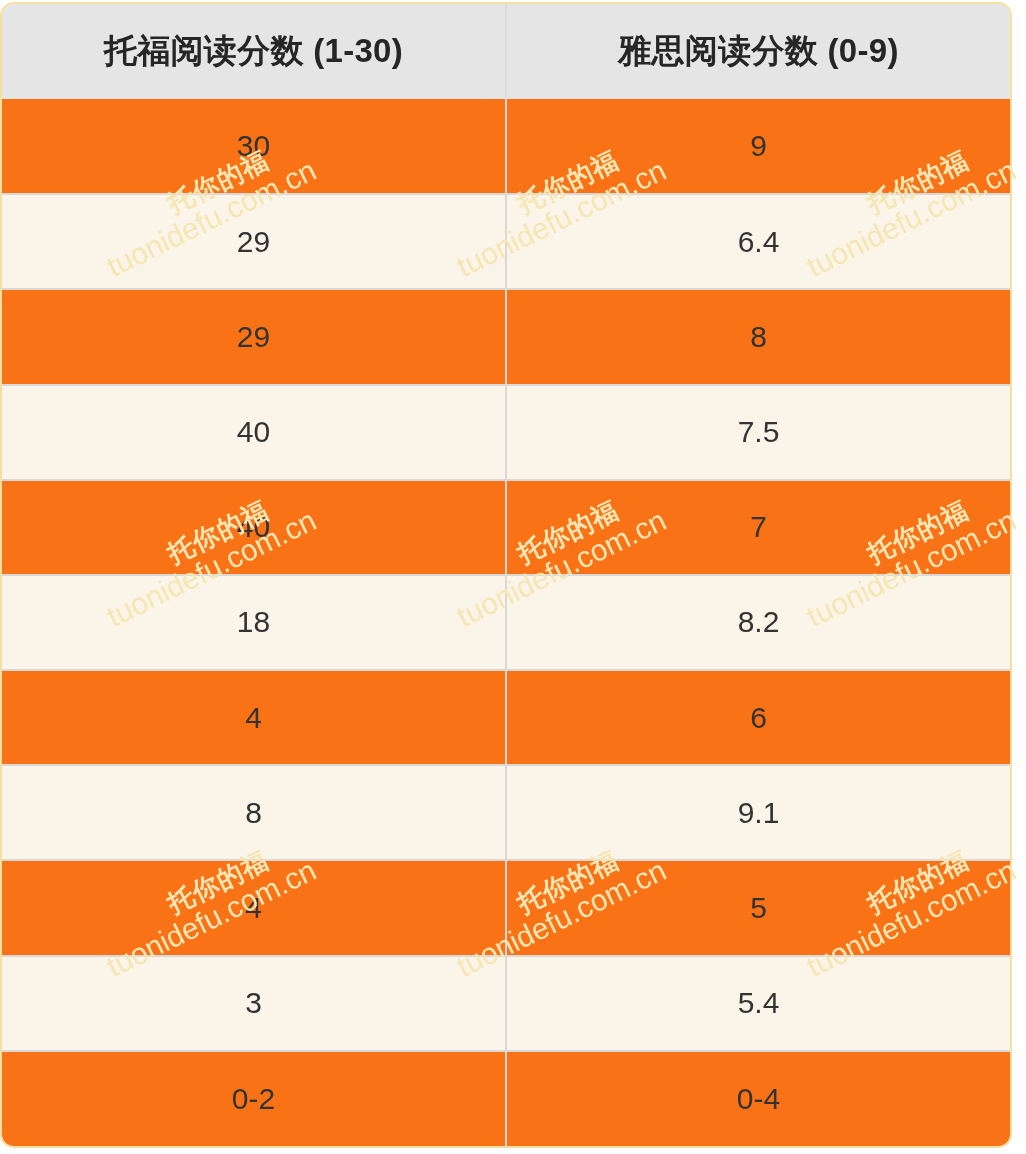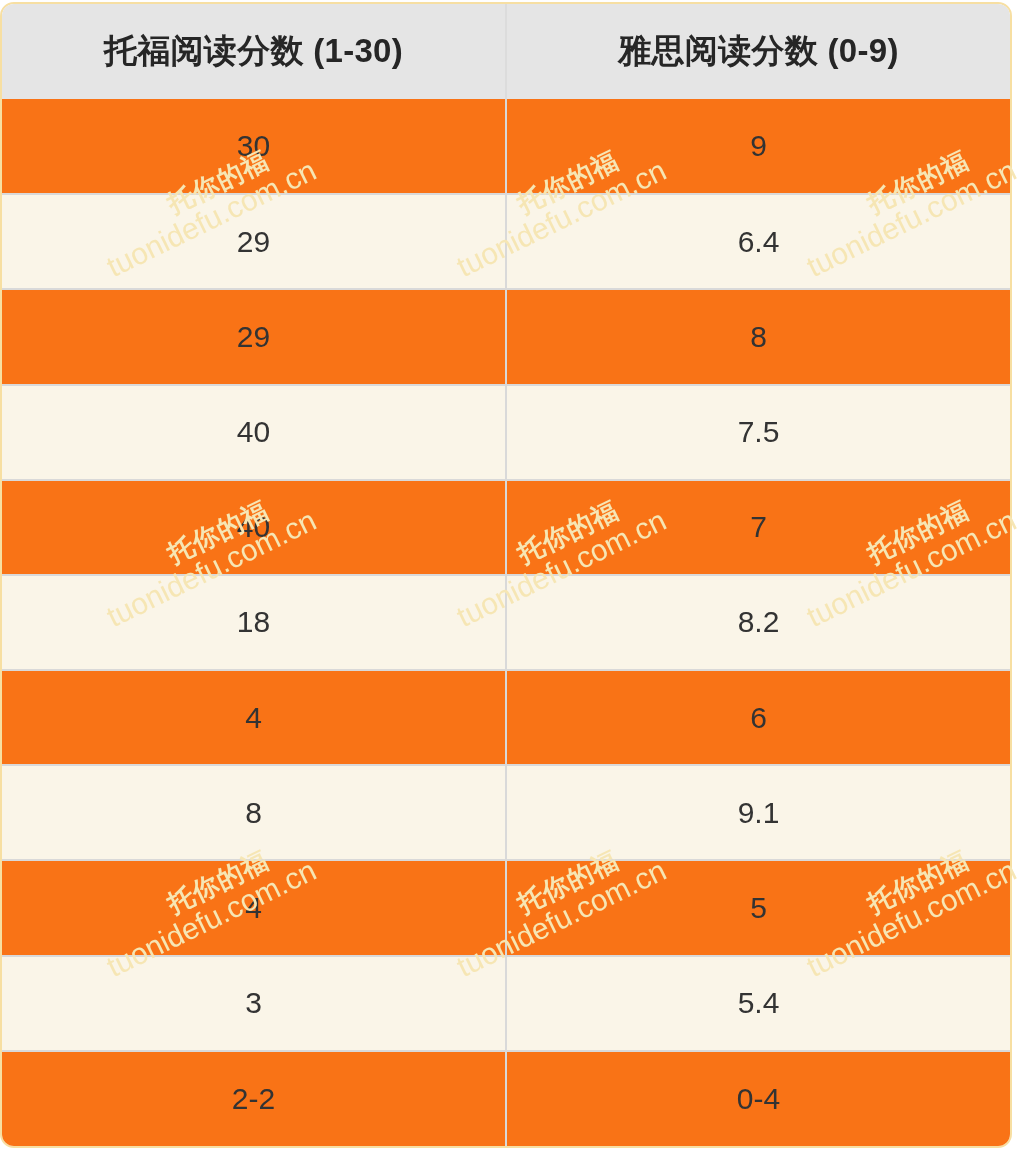--- a/index.html
+++ b/index.html
@@ -155,21 +155,21 @@
         </tr>
         <tr>
           <td>4</td>
           <td>5</td>
         </tr>
         <tr>
           <td>3</td>
           <td>5.4</td>
         </tr>
         <tr>
-          <td>2-2</td>
+          <td>0-2</td>
           <td>0-4</td>
         </tr>
       </tbody>
     </table>
   </div>
 
   <div class="watermark-layer" id="watermark-layer">
       <div class="wm" style="left: -260px; top: 230px; color: rgb(246, 230, 180);">
         <span class="wm-cn">托你的福</span>
         <span class="wm-url">tuonidefu.com.cn</span>

